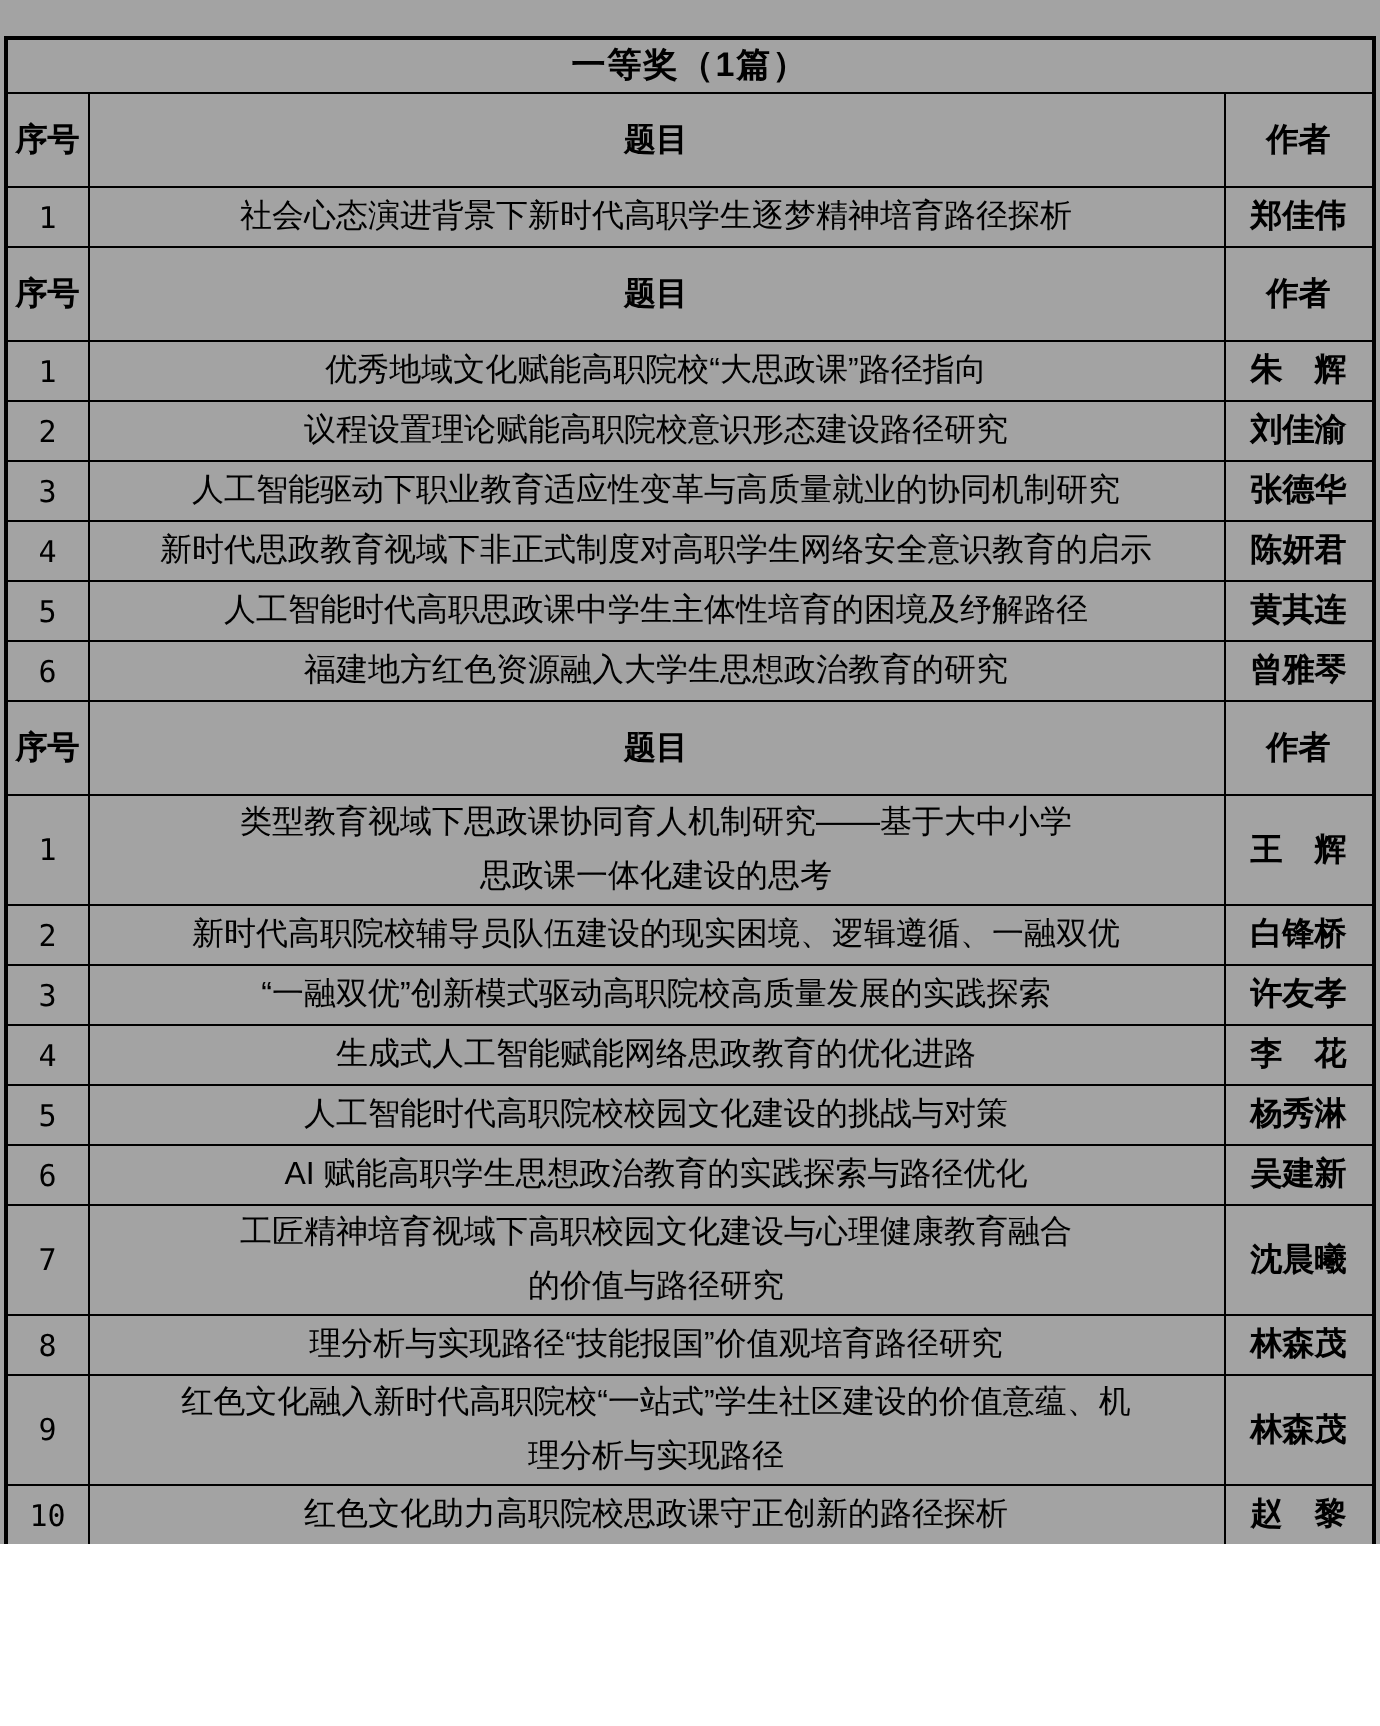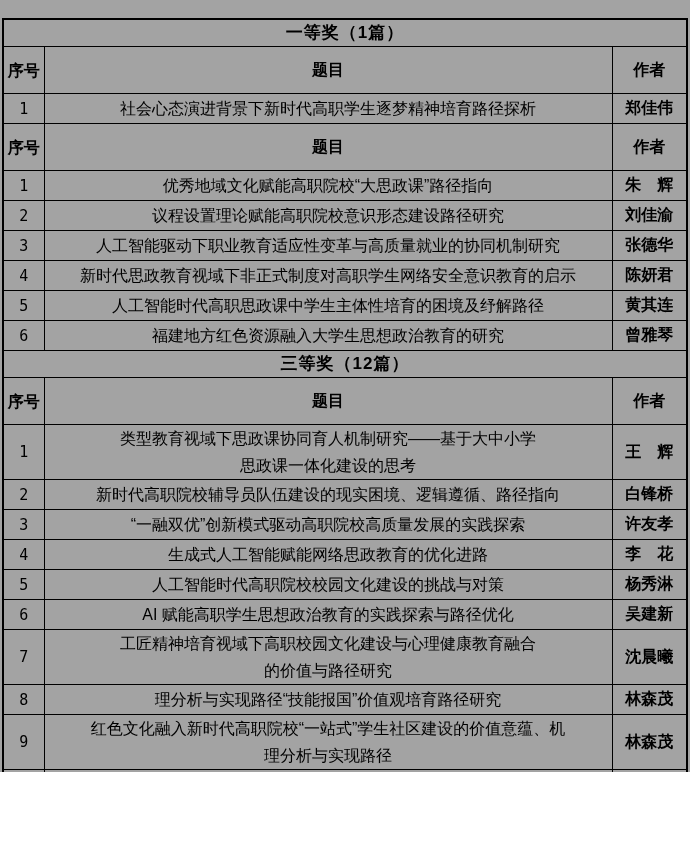--- a/index.html
+++ b/index.html
@@ -128,39 +128,36 @@
     <td class="cell-title">人工智能时代高职思政课中学生主体性培育的困境及纾解路径</td>
     <td class="cell-author">黄其连</td>
   </tr>
 
   <tr class="data-row">
     <td class="cell-no">6</td>
     <td class="cell-title">福建地方红色资源融入大学生思想政治教育的研究</td>
     <td class="cell-author">曾雅琴</td>
   </tr>
 
-  <tr class="section-row">
-    <td colspan="3" class="section-title">三等奖（12篇）</td>
-  </tr>
   <tr class="header-row">
     <td class="head-no">序号</td>
     <td class="head-title">题目</td>
     <td class="head-author">作者</td>
   </tr>
 
   <tr class="data-row">
     <td class="cell-no">1</td>
     <td class="cell-title">类型教育视域下思政课协同育人机制研究——基于大中小学
 思政课一体化建设的思考</td>
     <td class="cell-author">王　辉</td>
   </tr>
 
   <tr class="data-row">
     <td class="cell-no">2</td>
-    <td class="cell-title">新时代高职院校辅导员队伍建设的现实困境、逻辑遵循、路径指向</td>
+    <td class="cell-title">新时代高职院校辅导员队伍建设的现实困境、逻辑遵循、一融双优</td>
     <td class="cell-author">白锋桥</td>
   </tr>
 
   <tr class="data-row">
     <td class="cell-no">3</td>
     <td class="cell-title">“一融双优”创新模式驱动高职院校高质量发展的实践探索</td>
     <td class="cell-author">许友孝</td>
   </tr>
 
   <tr class="data-row">
@@ -194,20 +191,25 @@
     <td class="cell-author">林森茂</td>
   </tr>
 
   <tr class="data-row">
     <td class="cell-no">9</td>
     <td class="cell-title">红色文化融入新时代高职院校“一站式”学生社区建设的价值意蕴、机
 理分析与实现路径</td>
     <td class="cell-author">林森茂</td>
   </tr>
 
+  <tr class="data-row">
+    <td class="cell-no">10</td>
+    <td class="cell-title">红色文化助力高职院校思政课守正创新的路径探析</td>
+    <td class="cell-author">赵　黎</td>
+  </tr>
 
 
   <tr class="data-row">
     <td class="cell-no">12</td>
     <td class="cell-title">践行党的创新理论：高职退役学生爱国主义教育
 朋辈引领“1345”机制研究</td>
     <td class="cell-author">潘倩滢</td>
   </tr>
 </tbody>
   </table>

